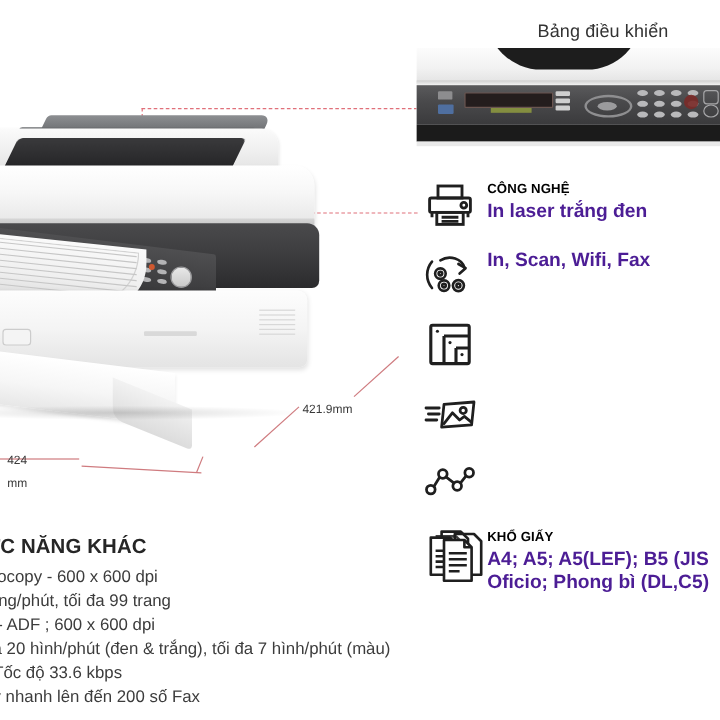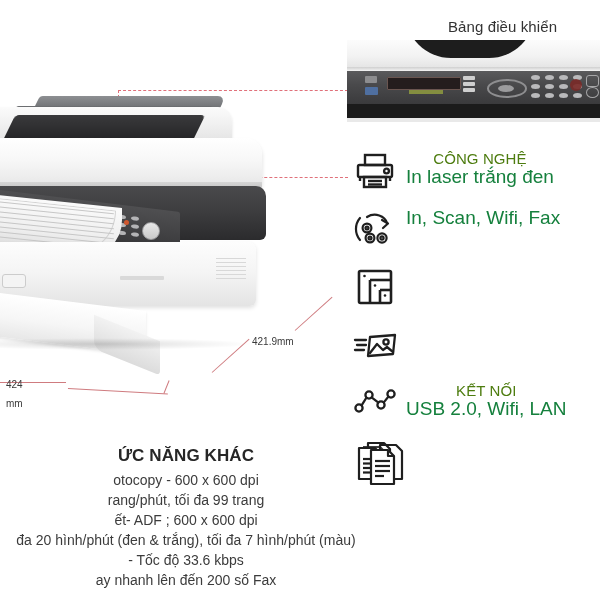--- a/index.html
+++ b/index.html
@@ -3,21 +3,21 @@
 <meta charset="utf-8">
 <style>
   html,body{margin:0;padding:0;}
   body{
     width:600px;height:600px;overflow:hidden;
     background:#ffffff;
     font-family:"Liberation Sans","DejaVu Sans",sans-serif;
     color:#2b2b2b;
     position:relative;
   }
-  #stage{position:absolute;inset:0;width:600px;height:600px;overflow:hidden;text-align:center;}
+  #stage{position:absolute;inset:0;width:600px;height:600px;overflow:hidden;}
 
   
   .callout-label{
     position:absolute;left:448px;top:18px;
     font-size:15px;color:#333;white-space:nowrap;
     letter-spacing:.1px;
   }
 
   
   .inset{
@@ -249,26 +249,26 @@
     margin-bottom:6px;min-height:52px;
   }
   .spec-ico{
     width:46px;min-width:46px;height:46px;
     display:flex;align-items:center;justify-content:center;
     margin-right:8px;margin-top:2px;
   }
   .spec-ico svg{display:block;}
   .spec-txt{padding-top:4px;}
   .spec-title{
-    font-size:15px;font-weight:normal;color:#4d7c0f;
+    font-size:11px;font-weight:bold;color:#000000;
     letter-spacing:.1px;line-height:17px;white-space:nowrap;
   }
   .spec-val{
-    font-size:19px;color:#15803d;line-height:18px;
-    white-space:nowrap;margin-top:1px;
+    font-size:16px;color:#4c1d95;line-height:18px;
+    white-space:nowrap;margin-top:1px;font-weight:bold;
   }
 
   
   .other{
     position:absolute;left:-14px;top:446px;width:400px;
   }
   .other-title{
     font-size:17px;font-weight:bold;color:#262626;
     white-space:nowrap;margin-bottom:4px;letter-spacing:.1px;
   }
@@ -486,39 +486,40 @@
         <svg width="42" height="28" viewBox="0 0 42 28" fill="none" stroke="#1f1f1f" stroke-width="2.3">
           <circle cx="5" cy="19" r="3.6"></circle>
           <circle cx="15" cy="6" r="3.6"></circle>
           <circle cx="27" cy="16" r="3.6"></circle>
           <circle cx="37" cy="5" r="3.6"></circle>
           <line x1="7.6" y1="16.4" x2="12.2" y2="9" stroke-linecap="round"></line>
           <line x1="17.6" y1="8.4" x2="24.4" y2="13.6" stroke-linecap="round"></line>
           <line x1="29.8" y1="13.4" x2="34.4" y2="7.6" stroke-linecap="round"></line>
         </svg>
       </div>
-      <div class="spec-txt">
-        <div class="spec-title">KẾT NỐI</div>
-        <div class="spec-val">USB 2.0, Wifi, LAN</div>
-      </div>
     </div>
 
     <div class="spec-row" style="min-height:60px;">
       <div class="spec-ico">
         <svg width="38" height="42" viewBox="0 0 38 42" fill="none" stroke="#1f1f1f" stroke-width="2.2">
           <path d="M12 3 H28 L34 9 V36 H12 Z" stroke-linejoin="round"></path>
           <path d="M7 7 H24 L29 12" stroke-linejoin="round" opacity="0.85"></path>
           <path d="M3 8 H19 L25 14 V39 H3 Z" fill="#ffffff" stroke-linejoin="round"></path>
           <path d="M19 8 L19 14 L25 14" stroke-linejoin="round"></path>
           <line x1="7" y1="19" x2="21" y2="19"></line>
           <line x1="7" y1="23.5" x2="21" y2="23.5"></line>
           <line x1="7" y1="28" x2="21" y2="28"></line>
           <line x1="7" y1="32.5" x2="16" y2="32.5"></line>
         </svg>
       </div>
+      <div class="spec-txt">
+        <div class="spec-title">KHỔ GIẤY</div>
+        <div class="spec-val">A4; A5; A5(LEF); B5 (JIS</div>
+        <div class="spec-val">Oficio; Phong bì (DL,C5)</div>
+      </div>
     </div>
 
   </div>
 
   <div class="other">
     <div class="other-title">ỨC NĂNG KHÁC</div>
     <div class="other-line">otocopy - 600 x 600 dpi</div>
     <div class="other-line">rang/phút, tối đa 99 trang</div>
     <div class="other-line">ết- ADF ; 600 x 600 dpi</div>
     <div class="other-line">đa 20 hình/phút (đen &amp; trắng), tối đa 7 hình/phút (màu)</div>

